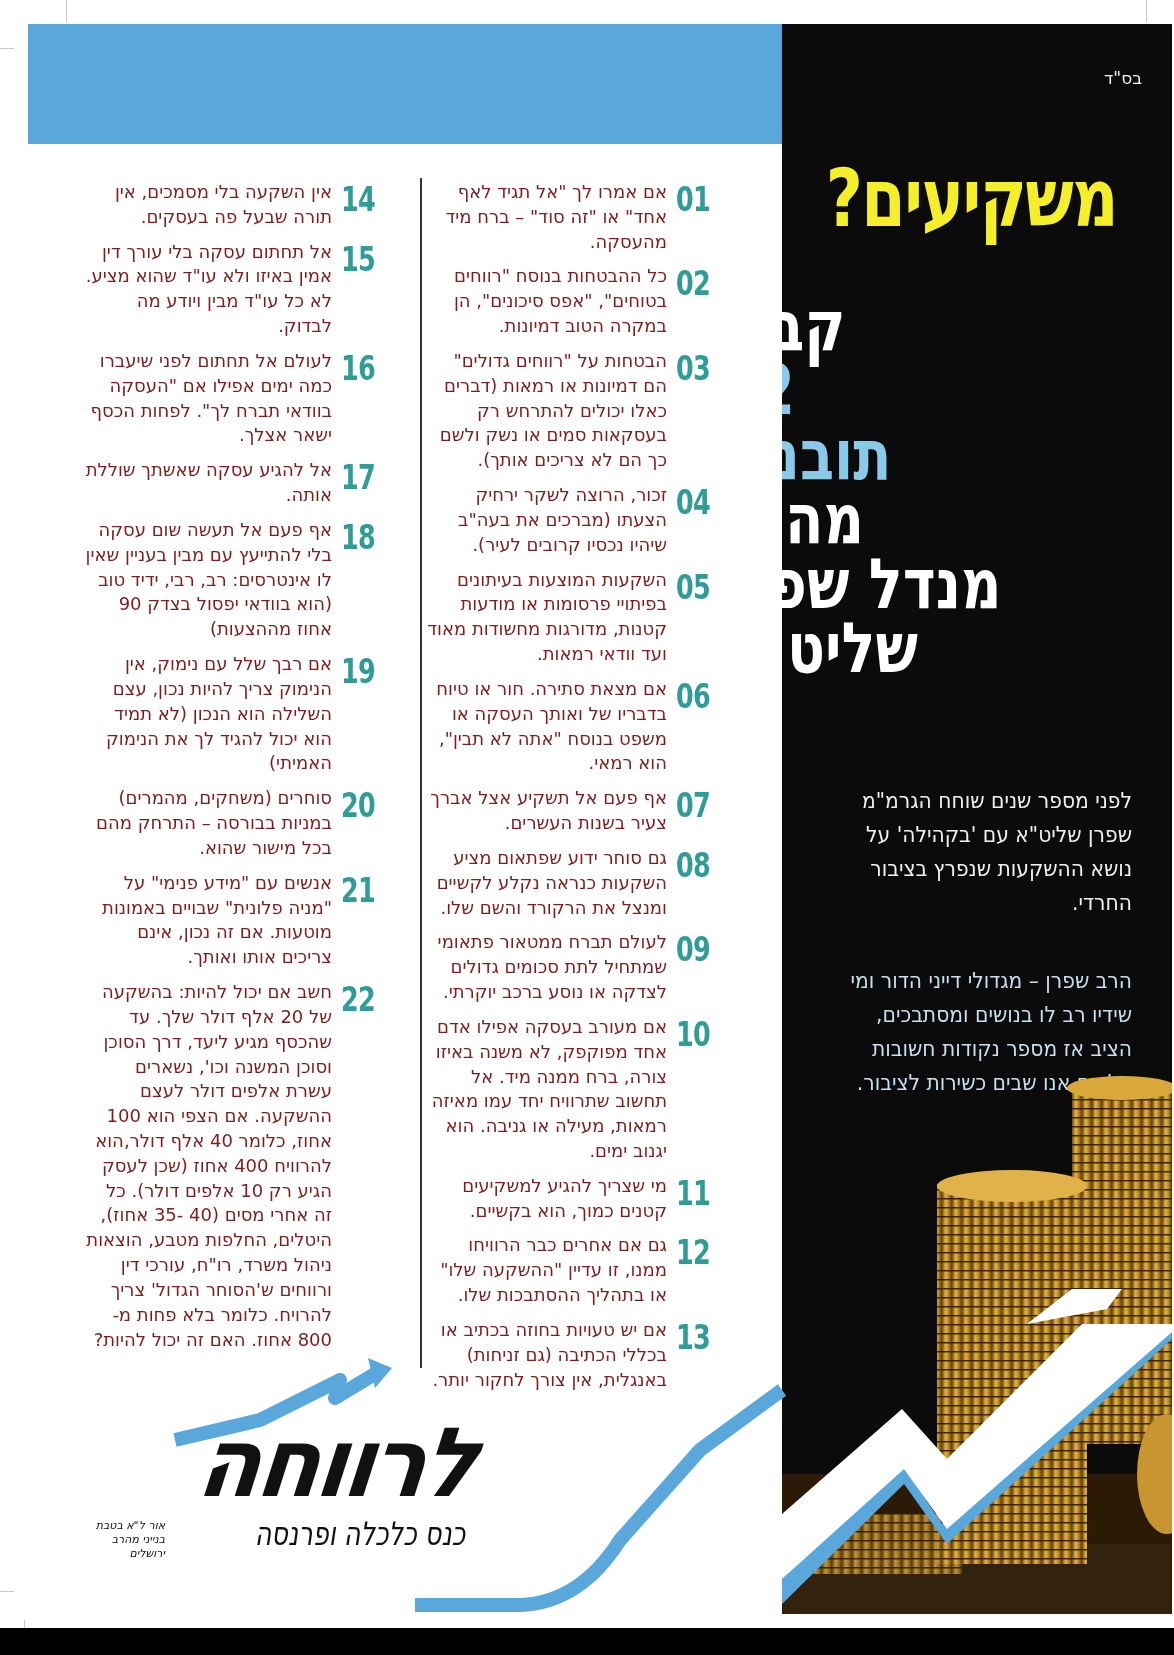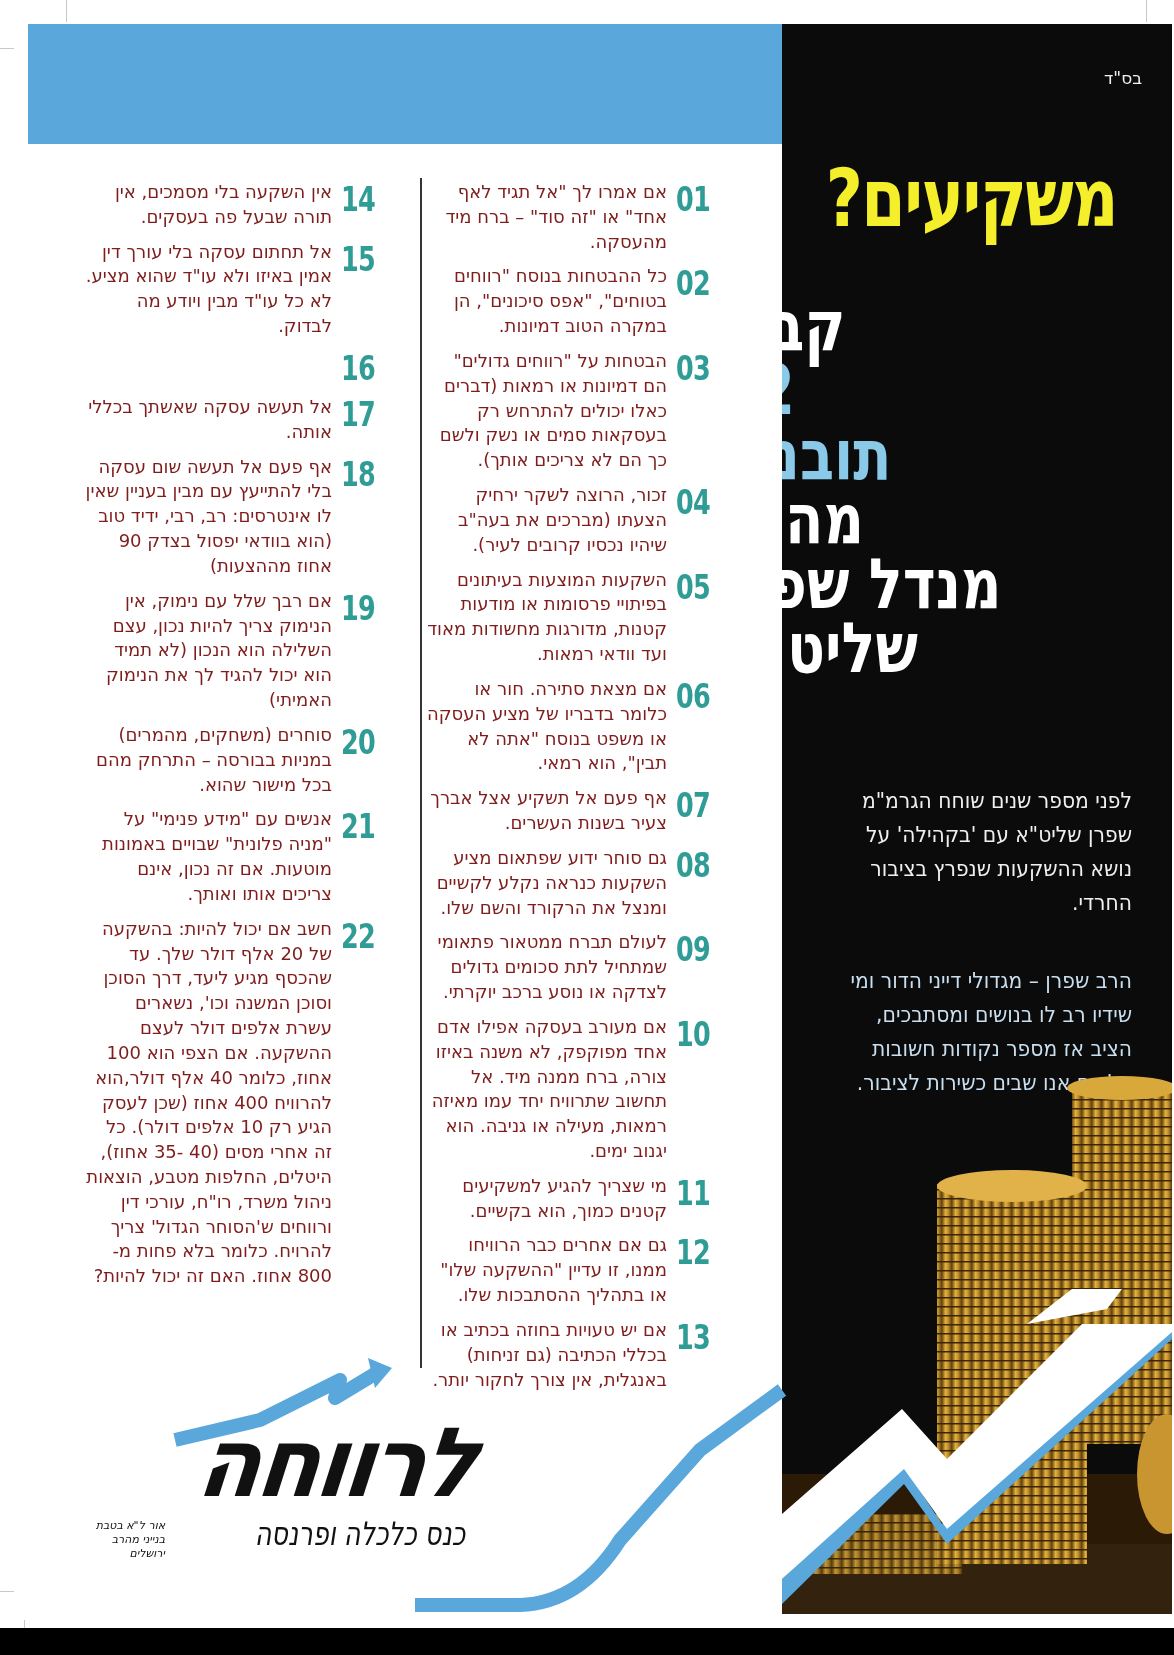--- a/index.html
+++ b/index.html
@@ -103,21 +103,21 @@
   <div class="tip">
       <span class="tip-num">04</span>
       <span class="tip-text">זכור, הרוצה לשקר ירחיק הצעתו (מברכים את בעה"ב שיהיו נכסיו קרובים לעיר).</span>
     </div>
   <div class="tip">
       <span class="tip-num">05</span>
       <span class="tip-text">השקעות המוצעות בעיתונים בפיתויי פרסומות או מודעות קטנות, מדורגות מחשודות מאוד ועד וודאי רמאות.</span>
     </div>
   <div class="tip">
       <span class="tip-num">06</span>
-      <span class="tip-text">אם מצאת סתירה. חור או כלומר בדבריו של מציע העסקה או משפט בנוסח "אתה לא תבין", הוא רמאי.</span>
+      <span class="tip-text">אם מצאת סתירה. חור או טיוח בדבריו של ואותך העסקה או משפט בנוסח "אתה לא תבין", הוא רמאי.</span>
     </div>
   <div class="tip">
       <span class="tip-num">07</span>
       <span class="tip-text">אף פעם אל תשקיע אצל אברך צעיר בשנות העשרים.</span>
     </div>
   <div class="tip">
       <span class="tip-num">08</span>
       <span class="tip-text">גם סוחר ידוע שפתאום מציע השקעות כנראה נקלע לקשיים ומנצל את הרקורד והשם שלו.</span>
     </div>
   <div class="tip">
@@ -148,24 +148,25 @@
   <div class="tip">
       <span class="tip-num">14</span>
       <span class="tip-text">אין השקעה בלי מסמכים, אין תורה שבעל פה בעסקים.</span>
     </div>
   <div class="tip">
       <span class="tip-num">15</span>
       <span class="tip-text">אל תחתום עסקה בלי עורך דין אמין באיזו ולא עו"ד שהוא מציע. לא כל עו"ד מבין ויודע מה לבדוק.</span>
     </div>
   <div class="tip">
       <span class="tip-num">16</span>
+      <span class="tip-text">לעולם אל תחתום לפני שיעברו כמה ימים אפילו אם "העסקה בוודאי תברח לך". לפחות הכסף ישאר אצלך.</span>
     </div>
   <div class="tip">
       <span class="tip-num">17</span>
-      <span class="tip-text">אל תעשה עסקה שאשתך בכללי אותה.</span>
+      <span class="tip-text">אל להגיע עסקה שאשתך שוללת אותה.</span>
     </div>
   <div class="tip">
       <span class="tip-num">18</span>
       <span class="tip-text">אף פעם אל תעשה שום עסקה בלי להתייעץ עם מבין בעניין שאין לו אינטרסים: רב, רבי, ידיד טוב (הוא בוודאי יפסול בצדק 90 אחוז מההצעות)</span>
     </div>
   <div class="tip">
       <span class="tip-num">19</span>
       <span class="tip-text">אם רבך שלל עם נימוק, אין הנימוק צריך להיות נכון, עצם השלילה הוא הנכון (לא תמיד הוא יכול להגיד לך את הנימוק האמיתי)</span>
     </div>
   <div class="tip">

